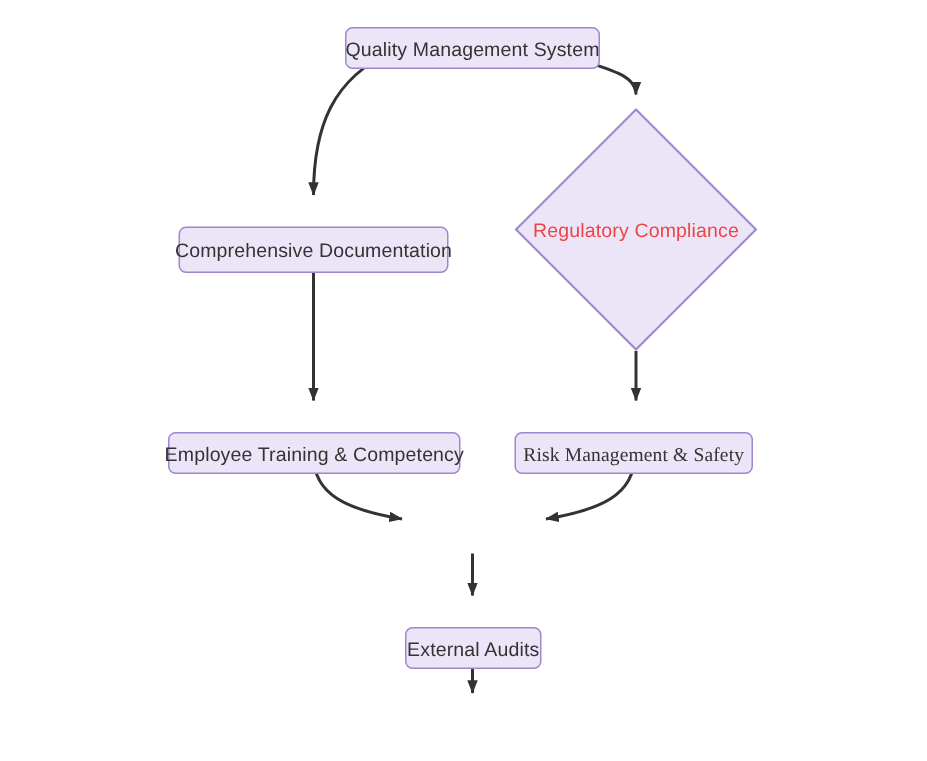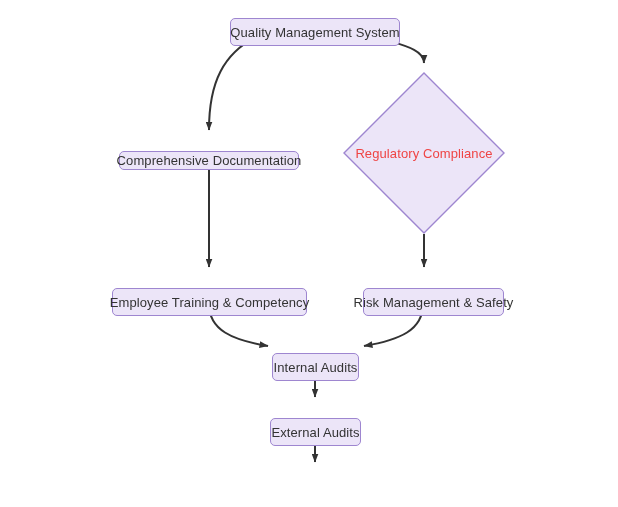--- a/index.html
+++ b/index.html
@@ -101,41 +101,38 @@
 
     <path d="M 315 369 L 315 397" fill="none" stroke="#333333" stroke-width="2" marker-end="url(#arrowhead)"></path>
 
     <path d="M 315 434 L 315 462" fill="none" stroke="#333333" stroke-width="2" marker-end="url(#arrowhead)"></path>
   </svg>
 
   <div class="node" style="left:230px; top:6px; width:170px; height:28px;">
     <span class="node-label">Quality Management System</span>
   </div>
 
-  <div class="node" style="left:119px; top:139px; width:180px; height:19px;">
+  <div class="node" style="left:119px; top:139px; width:180px; height:31px;">
     <span class="node-label">Comprehensive Documentation</span>
   </div>
 
   <div class="diamond-wrap" style="left:343px; top:72px;">
     <svg class="diamond-shape" viewBox="0 0 162 162" width="162" height="162" xmlns="http://www.w3.org/2000/svg">
       <polygon points="81,1 161,81 81,161 1,81" fill="#ECE5F8" stroke="#9E86D0" stroke-width="1.4"></polygon>
     </svg>
     <div class="diamond-label">Regulatory Compliance</div>
   </div>
 
   <div class="node" style="left:112px; top:276px; width:195px; height:28px;">
     <span class="node-label">Employee Training &amp; Competency</span>
   </div>
 
-  <div class="node" style="left:363px; top:276px; width:141px; height:28px;">
+  <div class="node" style="left:343px; top:276px; width:159px; height:28px;font-family:Liberation Serif, serif;">
     <span class="node-label">Risk Management &amp; Safety</span>
   </div>
 
-  <div class="node" style="left:272px; top:341px; width:87px; height:28px;">
-    <span class="node-label">Internal Audits</span>
-  </div>
 
   <div class="node" style="left:270px; top:406px; width:91px; height:28px;justify-content:center;">
     <span class="node-label">External Audits</span>
   </div>
 
 
 </div>
 
 </body></html>

